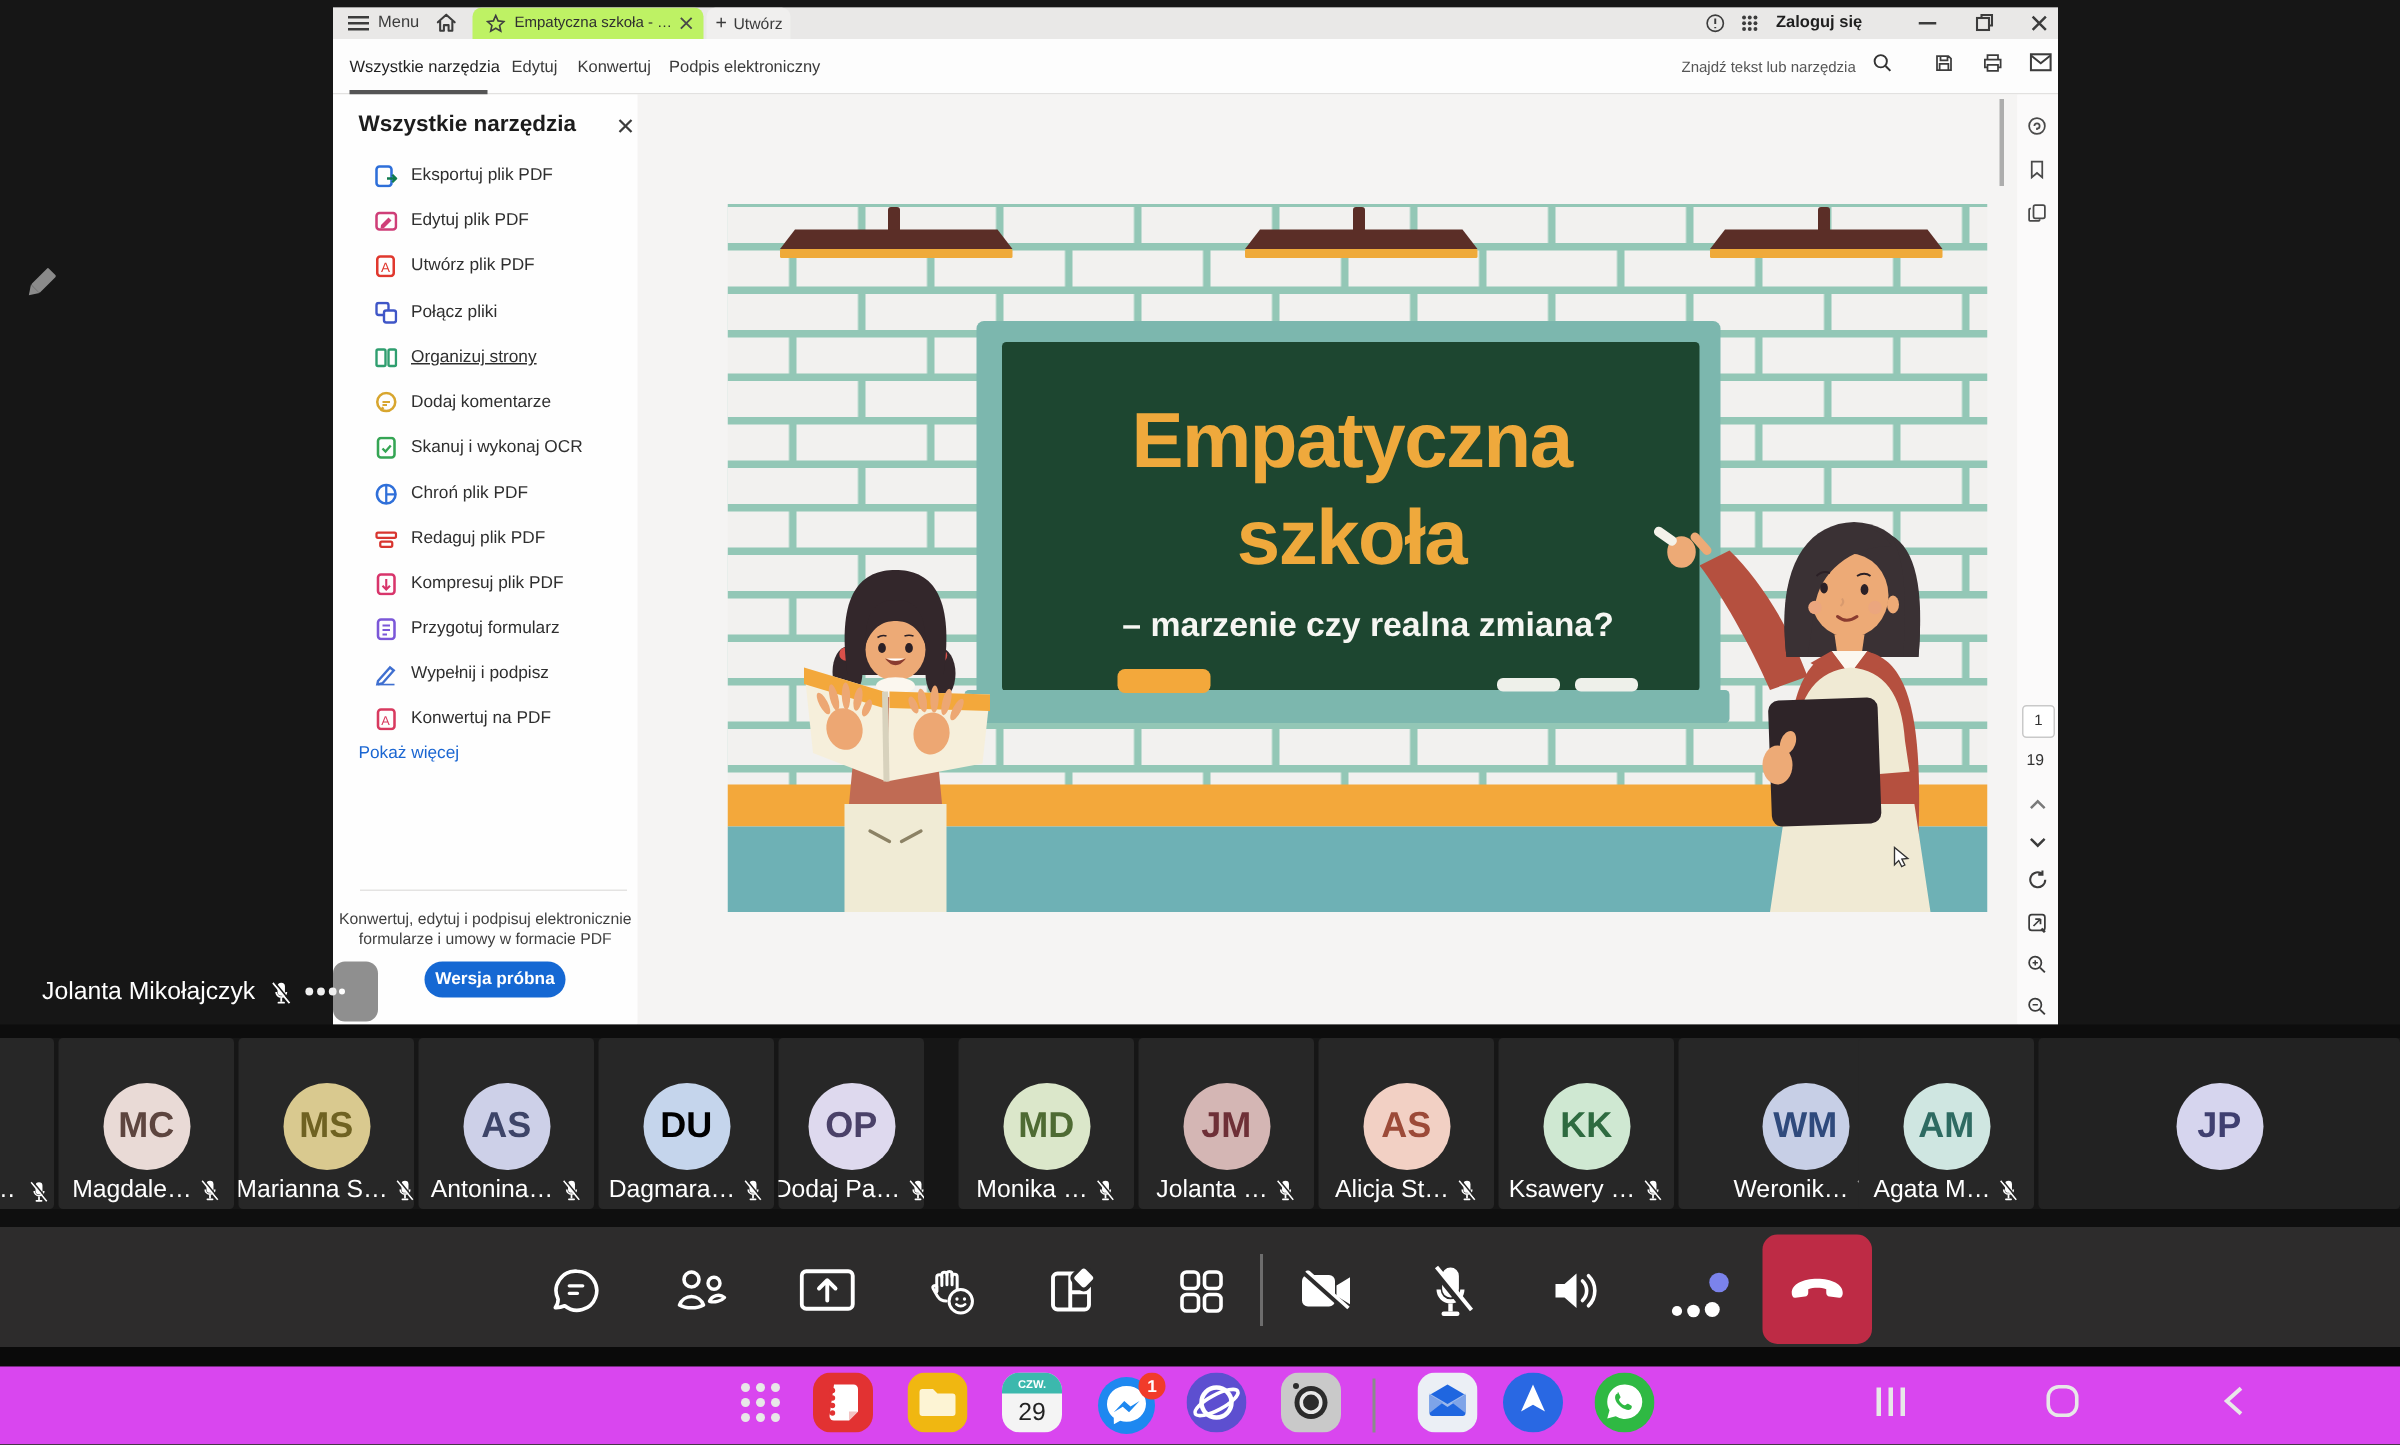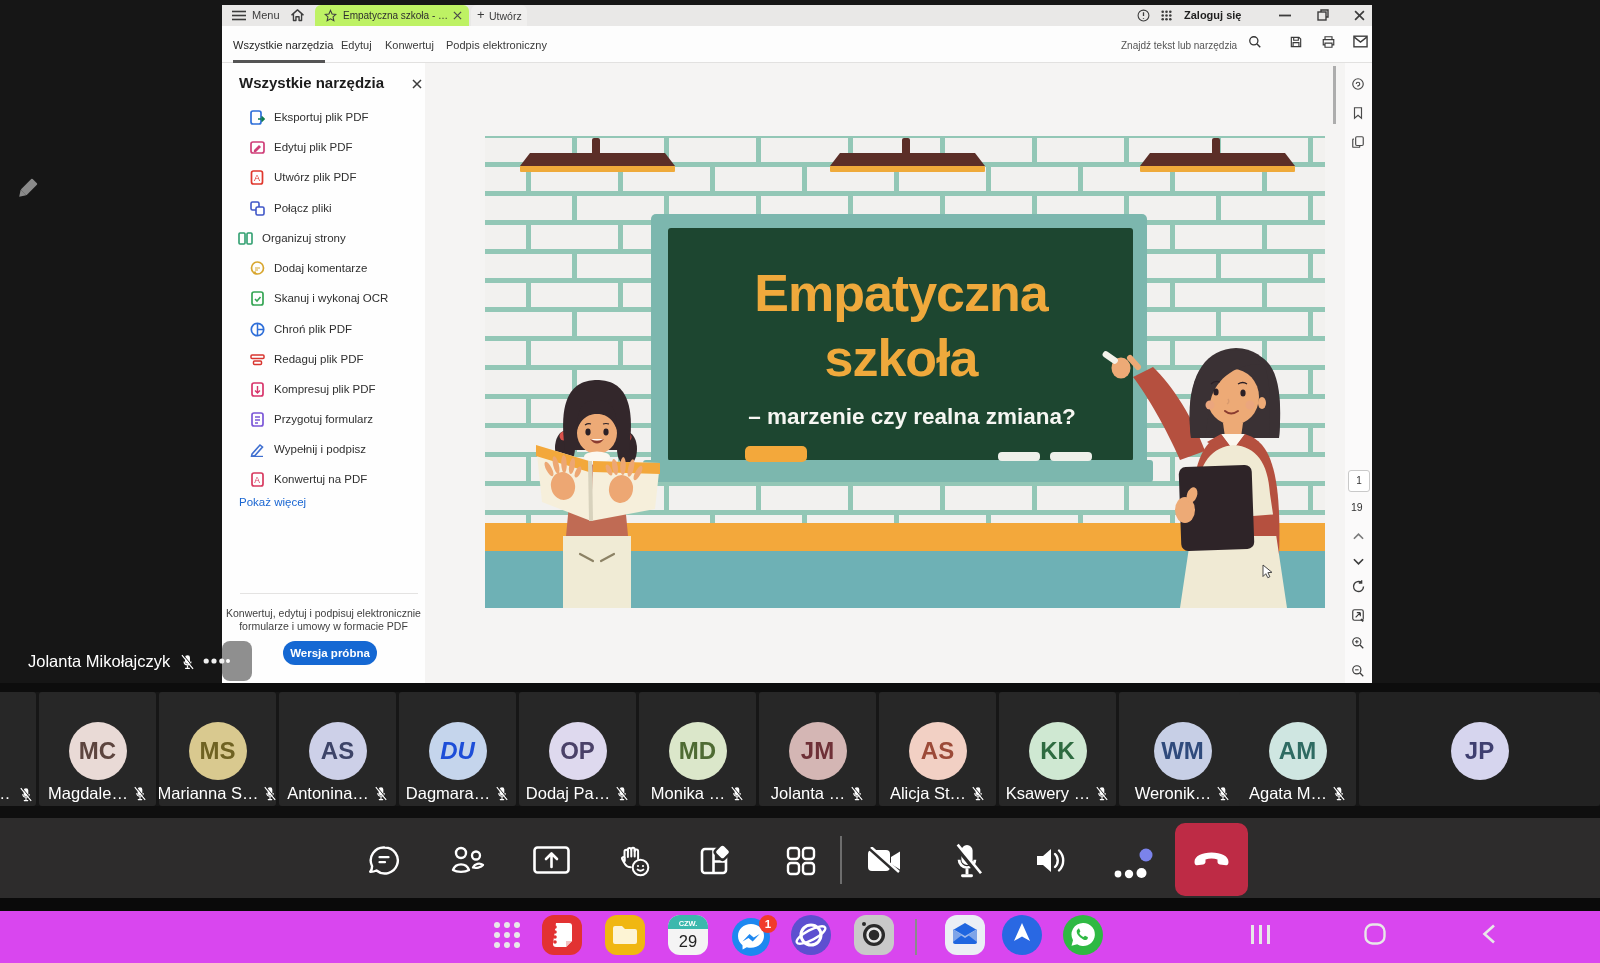--- a/index.html
+++ b/index.html
@@ -126,21 +126,21 @@
               <path d="M4 10 l5 -5 l2 2 l-5 5 l-2.3,0.3 z" fill="#cf3e78"></path>
             </svg></span>Edytuj plik PDF</div>
       <div class="toolitem" style="left:28px;top:99px;"><span class="ic"><svg width="15" height="15" viewBox="0 0 15 15">
               <rect x="1.5" y="1" width="11" height="13" rx="2" fill="none" stroke="#e0382e" stroke-width="1.7"></rect>
               <text x="4" y="11" font-size="9" fill="#e0382e" font-family="Liberation Sans">A</text>
             </svg></span>Utwórz plik PDF</div>
       <div class="toolitem" style="left:28px;top:130px;"><span class="ic"><svg width="15" height="15" viewBox="0 0 15 15">
               <rect x="1" y="1" width="8" height="8" rx="1.5" fill="none" stroke="#3f56c7" stroke-width="1.6"></rect>
               <rect x="6" y="6" width="8" height="8" rx="1.5" fill="#fff" stroke="#3f56c7" stroke-width="1.6"></rect>
             </svg></span>Połącz pliki</div>
-      <div class="toolitem" style="left:16px;top:160px;"><span class="ic"><svg width="15" height="15" viewBox="0 0 15 15">
+      <div class="toolitem" style="left:28px;top:160px;text-decoration:underline;"><span class="ic"><svg width="15" height="15" viewBox="0 0 15 15">
               <rect x="1" y="2" width="6" height="11" rx="1" fill="none" stroke="#2f9e6f" stroke-width="1.6"></rect>
               <rect x="9" y="2" width="5" height="11" rx="1" fill="none" stroke="#2f9e6f" stroke-width="1.6"></rect>
             </svg></span>Organizuj strony</div>
       <div class="toolitem" style="left:28px;top:190px;"><span class="ic"><svg width="15" height="15" viewBox="0 0 15 15">
               <circle cx="7.5" cy="7" r="6" fill="none" stroke="#d8a62f" stroke-width="1.7"></circle>
               <path d="M4 13 l1.5,-2.5" stroke="#d8a62f" stroke-width="1.7"></path>
               <path d="M5 7 h5 M5 9 h3" stroke="#d8a62f" stroke-width="1.2"></path>
             </svg></span>Dodaj komentarze</div>
       <div class="toolitem" style="left:28px;top:220px;"><span class="ic"><svg width="15" height="15" viewBox="0 0 15 15">
               <rect x="2" y="1" width="11" height="13" rx="2" fill="none" stroke="#35a554" stroke-width="1.7"></rect>
@@ -415,36 +415,36 @@
               <path d="M5.5 12 a6.5 6.5 0 0 0 13 0 h-2 a4.5 4.5 0 0 1 -9 0z"></path>
               <rect x="11" y="18.5" width="2" height="4"></rect>
               <rect x="8" y="22.5" width="8" height="2" rx="1"></rect>
             </g>
             <line x1="3" y1="2" x2="21" y2="24" stroke="#fff" stroke-width="2"></line>
             <line x1="4.5" y1="0.8" x2="22.5" y2="22.8" stroke="#272727" stroke-width="1.6"></line>
           </svg>
         </div>
     </div>
     <div class="ptile" style="left:399px;width:117px;">
-      <div class="pcircle" style="background:#c5d5ec;color:#1d4ed8;font-style:italic;">DU</div>
+      <div class="pcircle" style="background:#c5d5ec;color:#000000;">DU</div>
       <div class="pname">
           <span>Dagmara…</span>
           <svg width="14" height="15" viewBox="0 0 24 26" style="flex:0 0 14px">
             <g fill="#fff">
               <path d="M12 2 a4 4 0 0 1 4 4 v6 a4 4 0 0 1 -8 0 v-6 a4 4 0 0 1 4 -4z"></path>
               <path d="M5.5 12 a6.5 6.5 0 0 0 13 0 h-2 a4.5 4.5 0 0 1 -9 0z"></path>
               <rect x="11" y="18.5" width="2" height="4"></rect>
               <rect x="8" y="22.5" width="8" height="2" rx="1"></rect>
             </g>
             <line x1="3" y1="2" x2="21" y2="24" stroke="#fff" stroke-width="2"></line>
             <line x1="4.5" y1="0.8" x2="22.5" y2="22.8" stroke="#272727" stroke-width="1.6"></line>
           </svg>
         </div>
     </div>
-    <div class="ptile" style="left:519px;width:117px;">
+    <div class="ptile" style="left:519px;width:97px;">
       <div class="pcircle" style="background:#ded9ee;color:#4a4168;">OP</div>
       <div class="pname">
           <span>Dodaj Pa…</span>
           <svg width="14" height="15" viewBox="0 0 24 26" style="flex:0 0 14px">
             <g fill="#fff">
               <path d="M12 2 a4 4 0 0 1 4 4 v6 a4 4 0 0 1 -8 0 v-6 a4 4 0 0 1 4 -4z"></path>
               <path d="M5.5 12 a6.5 6.5 0 0 0 13 0 h-2 a4.5 4.5 0 0 1 -9 0z"></path>
               <rect x="11" y="18.5" width="2" height="4"></rect>
               <rect x="8" y="22.5" width="8" height="2" rx="1"></rect>
             </g>
@@ -510,21 +510,21 @@
               <path d="M12 2 a4 4 0 0 1 4 4 v6 a4 4 0 0 1 -8 0 v-6 a4 4 0 0 1 4 -4z"></path>
               <path d="M5.5 12 a6.5 6.5 0 0 0 13 0 h-2 a4.5 4.5 0 0 1 -9 0z"></path>
               <rect x="11" y="18.5" width="2" height="4"></rect>
               <rect x="8" y="22.5" width="8" height="2" rx="1"></rect>
             </g>
             <line x1="3" y1="2" x2="21" y2="24" stroke="#fff" stroke-width="2"></line>
             <line x1="4.5" y1="0.8" x2="22.5" y2="22.8" stroke="#272727" stroke-width="1.6"></line>
           </svg>
         </div>
     </div>
-    <div class="ptile" style="left:1119px;width:127px;">
+    <div class="ptile" style="left:1119px;width:127px;padding-left:42px;">
       <div class="pcircle" style="background:#c7cfe6;color:#2f4a7c;">WM</div>
       <div class="pname">
           <span>Weronik…</span>
           <svg width="14" height="15" viewBox="0 0 24 26" style="flex:0 0 14px">
             <g fill="#fff">
               <path d="M12 2 a4 4 0 0 1 4 4 v6 a4 4 0 0 1 -8 0 v-6 a4 4 0 0 1 4 -4z"></path>
               <path d="M5.5 12 a6.5 6.5 0 0 0 13 0 h-2 a4.5 4.5 0 0 1 -9 0z"></path>
               <rect x="11" y="18.5" width="2" height="4"></rect>
               <rect x="8" y="22.5" width="8" height="2" rx="1"></rect>
             </g>

